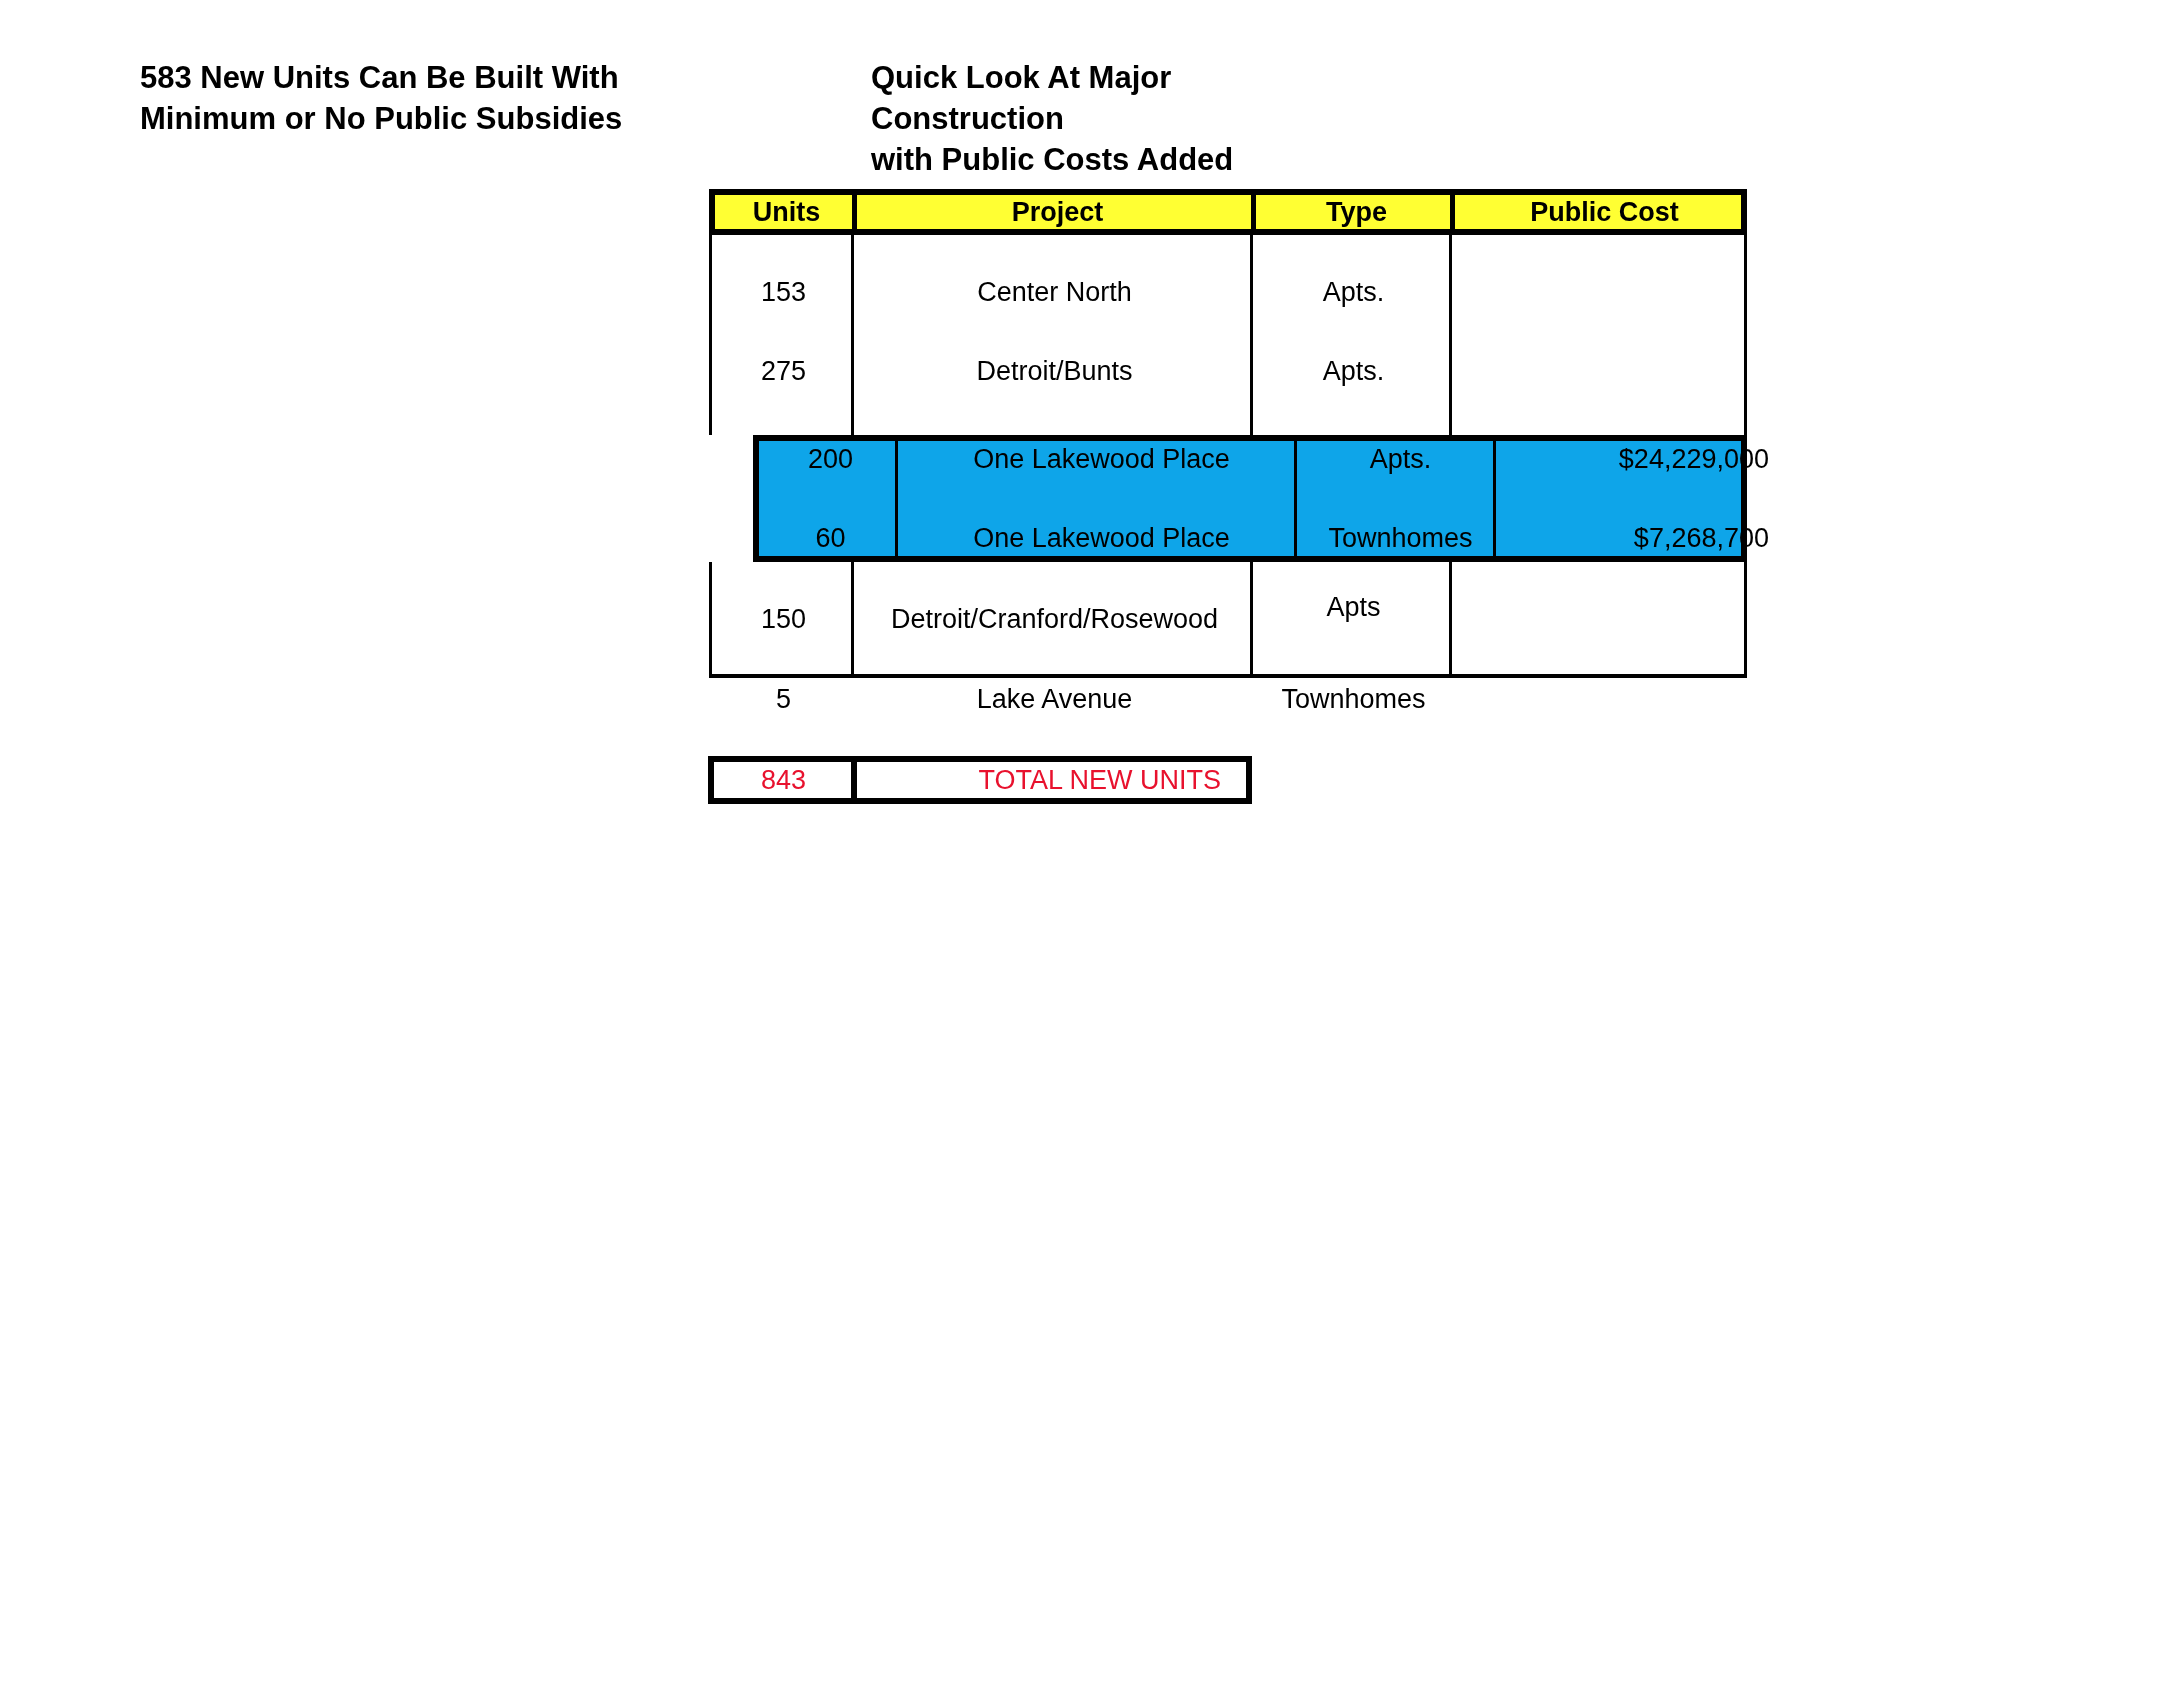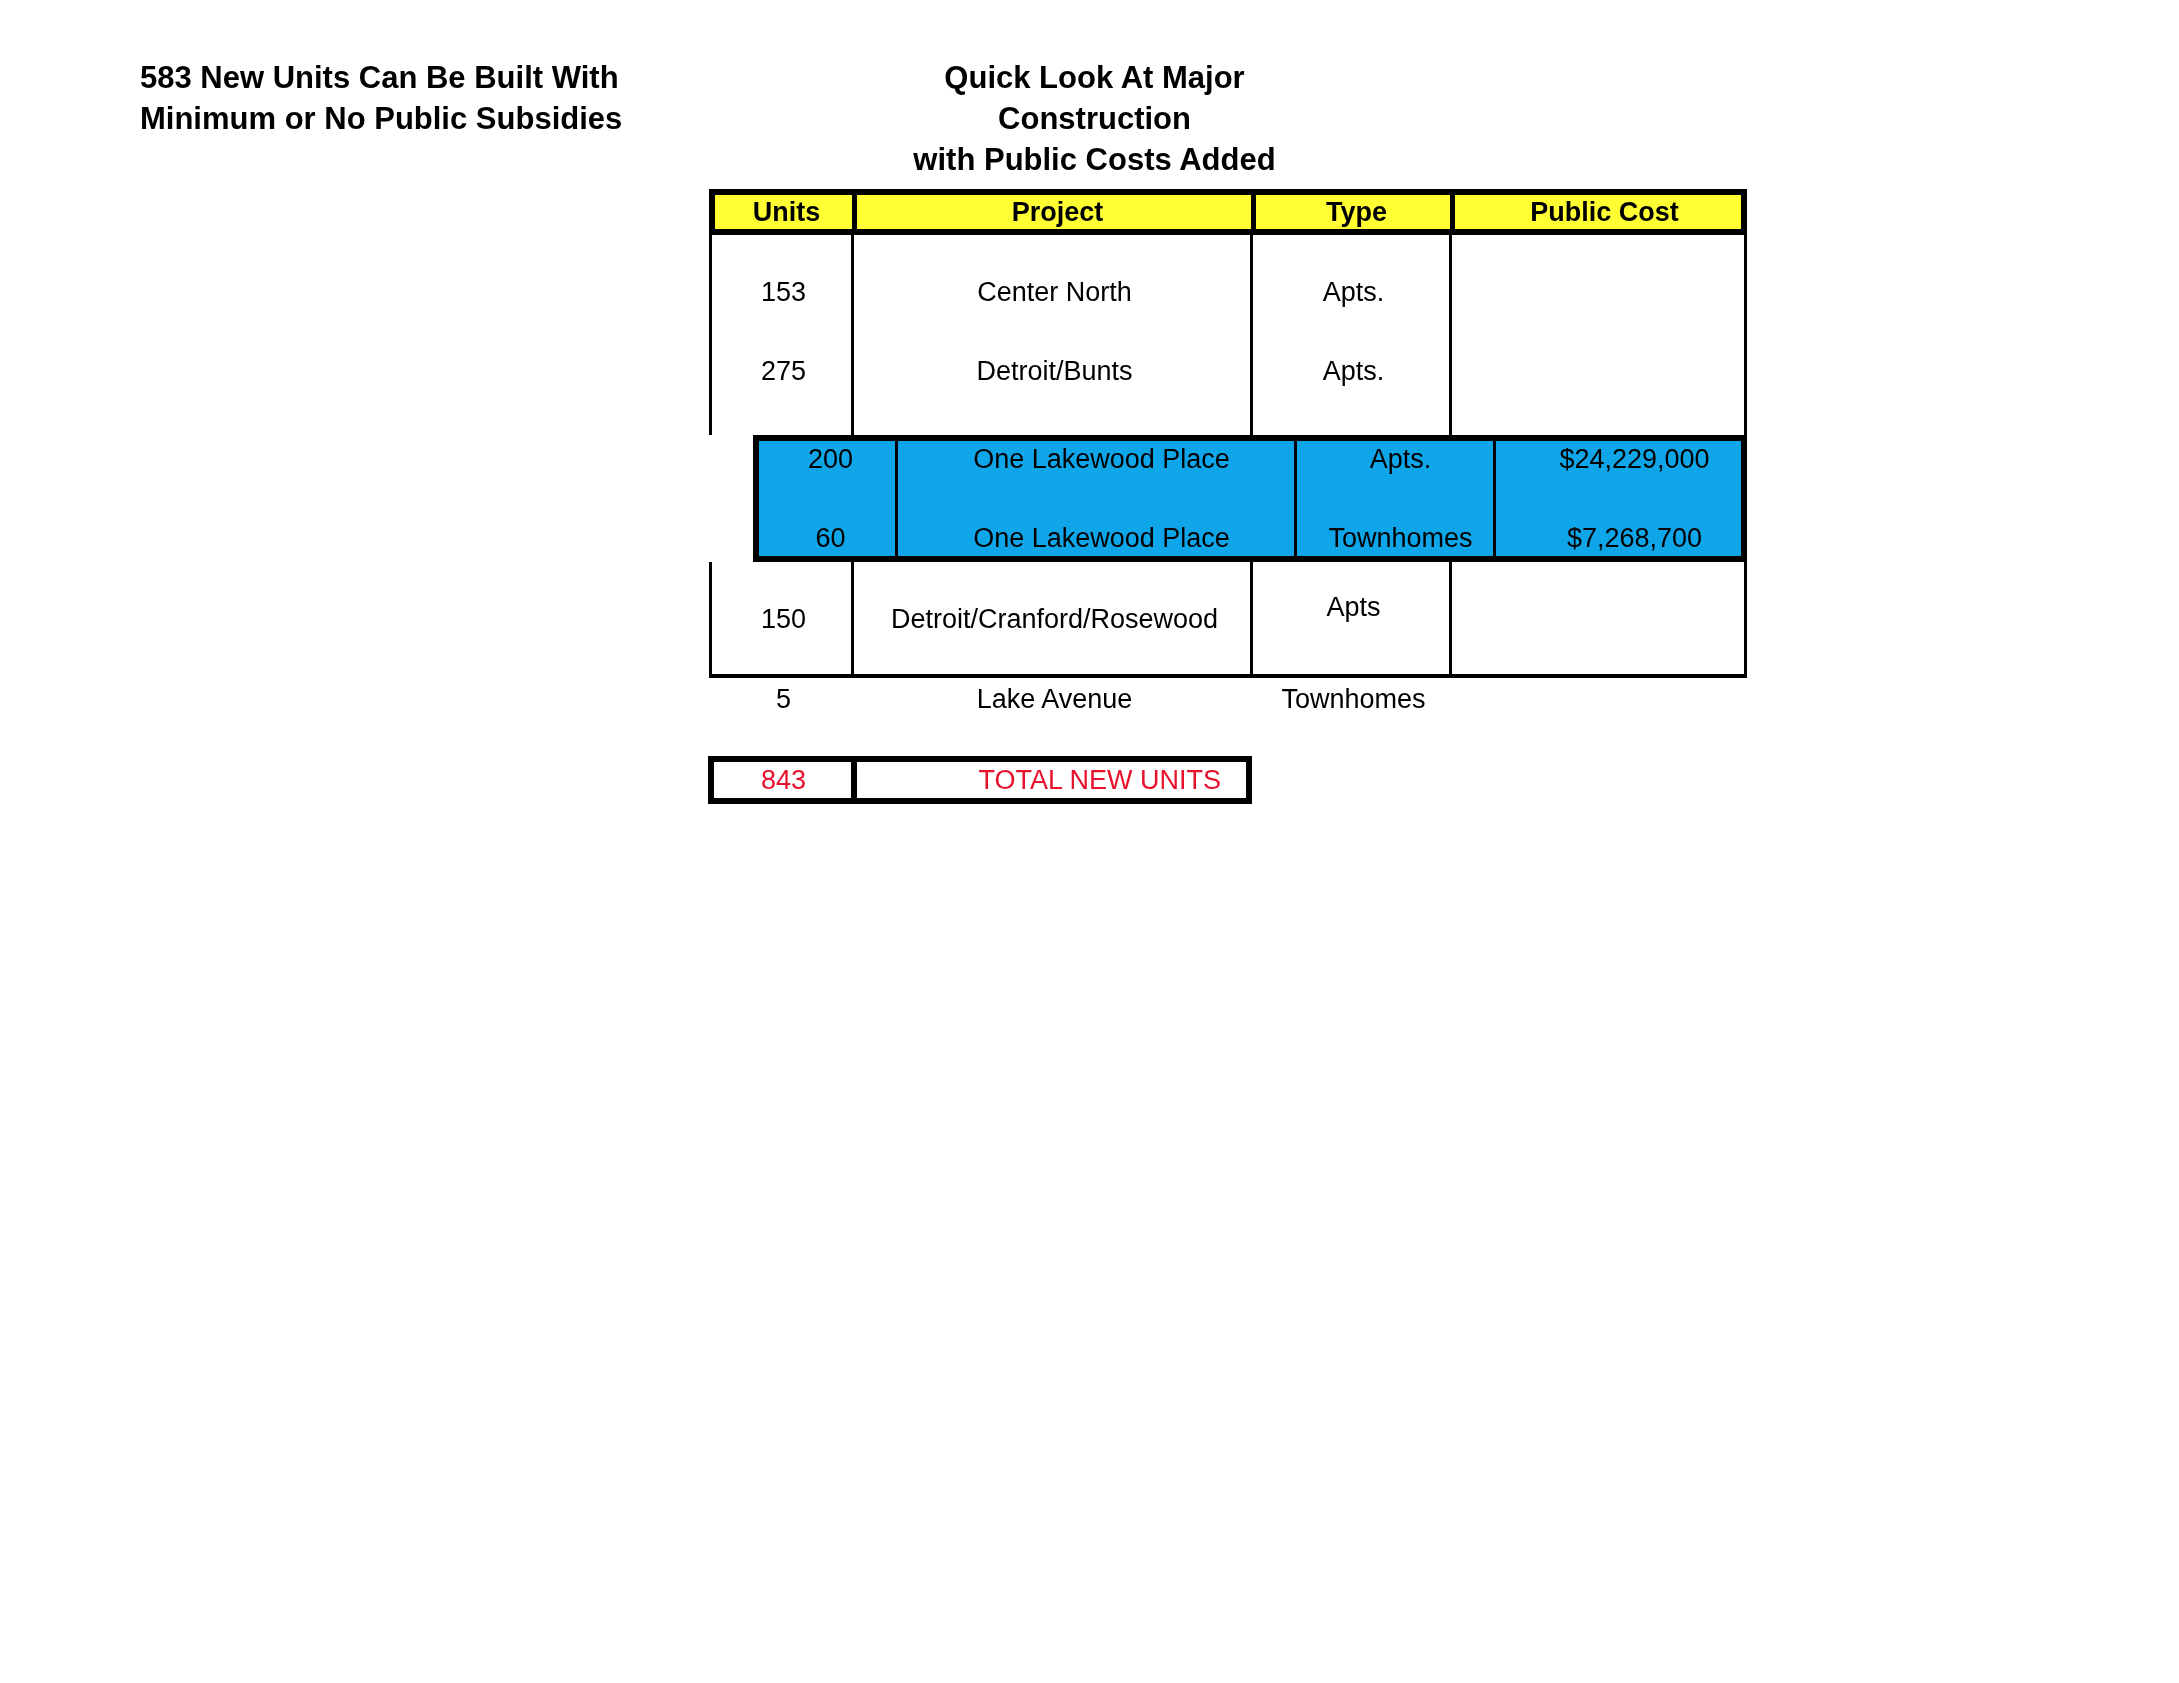--- a/index.html
+++ b/index.html
@@ -1,20 +1,20 @@
 <!DOCTYPE html>
 <html><head>
 <meta charset="utf-8">
 <style>
   html, body { margin:0; padding:0; background:#ffffff; }
   body { width:2179px; height:1683px; position:relative; overflow:hidden;
          font-family: "Liberation Sans", "DejaVu Sans", sans-serif; color:#000; }
   .heading { position:absolute; font-weight:bold; font-size:31px; line-height:41px; }
   #left-heading { left:140px; top:57px; }
-  #right-heading { left:871px; top:57px; width:447px; text-align:center; }
+  #right-heading { left:871px; top:57px; width:447px; }
 
   .grid { position:absolute; left:709px; top:189px; width:1038px; }
   .row-block { position:relative; box-sizing:border-box; }
   .col { position:absolute; top:0; bottom:0; text-align:center; box-sizing:border-box; }
   .c1 { left:0; width:143px; }
   .c2 { left:143px; width:399px; }
   .c3 { left:542px; width:199px; }
   .c4 { left:741px; width:297px; }
 
   
@@ -22,21 +22,21 @@
   #hdr .col { font-weight:bold; font-size:27px; line-height:34px; }
   #hdr .vline { position:absolute; top:0; bottom:0; width:5px; background:#000; }
 
   .vl { position:absolute; top:0; bottom:0; width:3px; background:#000; }
   .cell { position:absolute; left:0; right:0; font-size:27px; line-height:34px; }
 
   #grp1 { height:200px; border-left:3px solid #000; border-right:3px solid #000; }
   #grp2 { height:127px; background:#0ea5e9; border:6px solid #000;margin-left:44px; }
   #grp3 { height:116px; border-left:3px solid #000; border-right:3px solid #000; border-bottom:4px solid #000; }
 
-  .money { padding-right:22px; }
+  .money { text-align:right; padding-right:22px; }
 
   #total { position:absolute; left:708px; top:756px; width:544px; height:48px;
            border:6px solid #000; box-sizing:border-box; }
   #total .col { color:#e8112d; font-weight:normal; font-size:27px; line-height:36px; }
   #total .c1 { width:139px; }
   #total .c2 { left:143px; width:364px;text-align:right; }
   #total .vline { position:absolute; left:137px; top:0; bottom:0; width:6px; background:#000; }
 </style>
 </head>
 <body>

